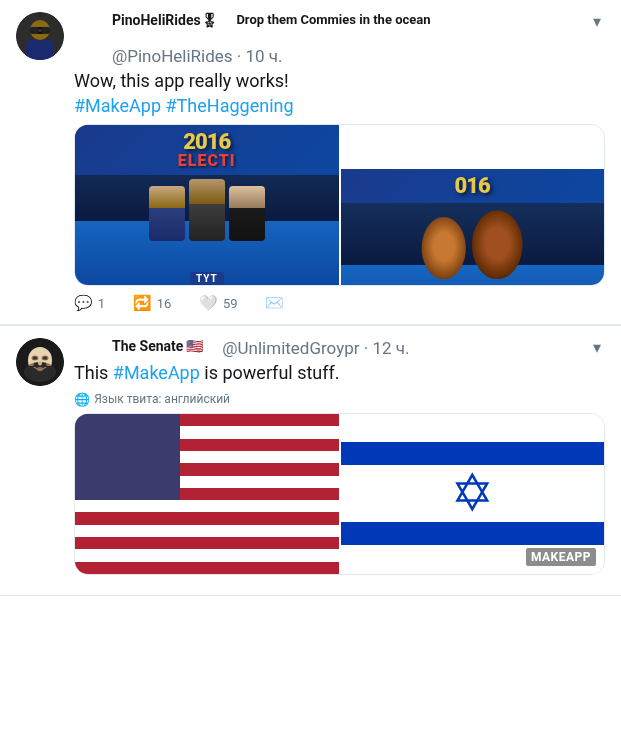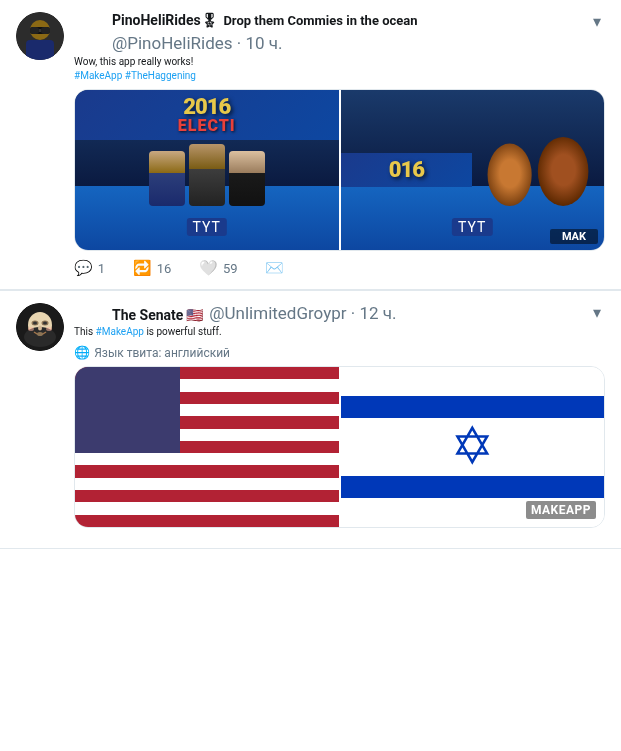--- a/index.html
+++ b/index.html
@@ -56,22 +56,22 @@
     .tweet-header {
       display: flex;
       align-items: flex-start;
       justify-content: space-between;
       margin-bottom: 2px;
     }
 
     .tweet-header-left {
       display: flex;
       flex-wrap: wrap;
-      align-items: flex-end;
-      gap: 5px;
+      align-items: flex-start;
+      gap: 18px;
       flex: 1;
       padding-left: 38px;
     }
 
     .tweet-username {
       font-weight: 700;
       font-size: 14px;
       color: #14171a;
     }
 
@@ -81,21 +81,21 @@
     }
 
     .tweet-dropdown {
       color: #657786;
       font-size: 16px;
       cursor: pointer;
       padding: 0 4px;
     }
 
     .tweet-text {
-      font-size: 10px;
+      font-size: 18px;
       color: #14171a;
       line-height: 1.4;
       margin-bottom: 6px;
     }
 
     .tweet-text .hashtag {
       color: #1da1f2;
     }
 
     .tweet-images {
@@ -173,41 +173,42 @@
     .person-2 {
       background: linear-gradient(180deg, #b8956a 0%, #7a5c14 40%, #3d3d3d 40%, #222 100%);
       height: 62px;
     }
     .person-3 {
       background: linear-gradient(180deg, #dbc0a0 0%, #9a7c5c 40%, #1a1a1a 40%, #111 100%);
     }
 
     .tyt-logo {
       position: absolute;
-      bottom: 14px;
+      bottom: 0;
       left: 50%;
       transform: translateX(-50%);
-      font-size: 14px;
-      font-weight: 400;
+      font-size: 10px;
+      font-weight: 700;
       color: #fff;
       background: #1a3a8c;
       padding: 1px 6px;
       border-radius: 3px;
       letter-spacing: 1px;
     }
 
     .img-tyt-right {
       background: linear-gradient(180deg, #1a3a6b 0%, #0a1a40 60%, #1565c0 60%, #0d47a1 100%);
       width: 100%;
       height: 100%;
       display: flex;
-      flex-direction: row;
+      flex-direction: column;
       align-items: center;
       justify-content: flex-start;
       position: relative;
+      margin-top: 44px;
     }
 
     .cockroach-area {
       display: flex;
       gap: 2px;
       align-items: flex-end;
       padding: 4px;
       width: 100%;
       justify-content: center;
     }

